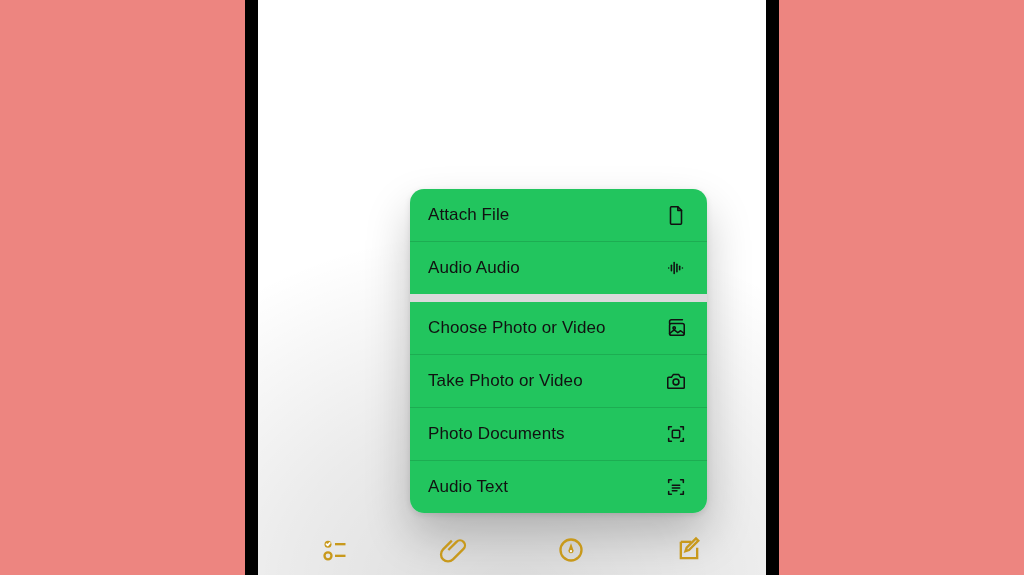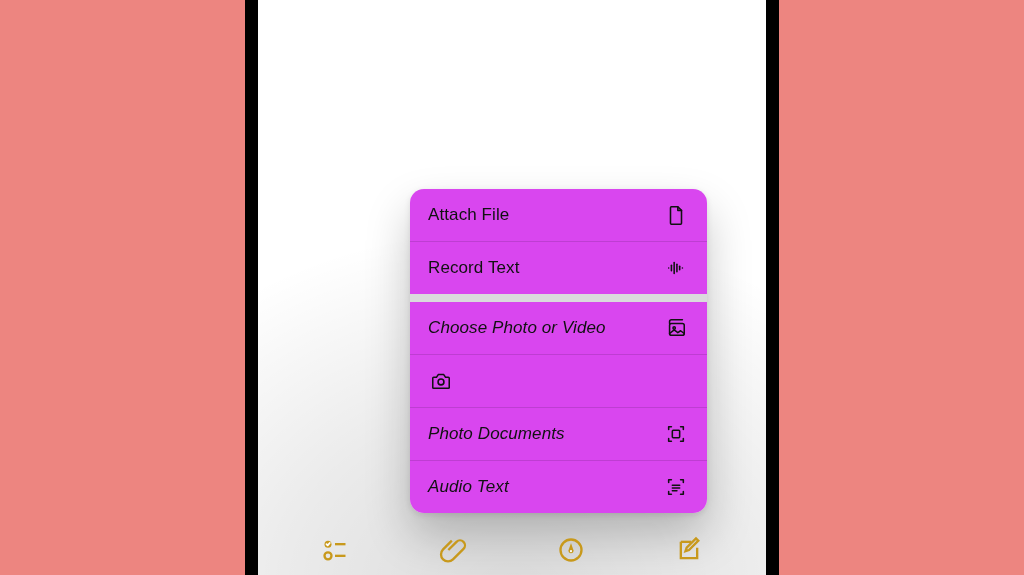--- a/index.html
+++ b/index.html
@@ -73,29 +73,28 @@
     left: 152px;
     width: 297px;
     bottom: 77px;
     border-radius: 14px;
     background: #f2f2f4;
     box-shadow: 0 22px 45px rgba(0,0,0,0.22), 0 2px 6px rgba(0,0,0,0.10);
     overflow: hidden;
   }
   .menu-group + .menu-group {
     border-top: 8px solid #dadadc;
-    font-style: italic;
   }
   .menu-item {
     display: flex;
     align-items: center;
     justify-content: space-between;
     height: 52px;
     padding: 0 18px;
-    background: #d946ef;
+    background: #22c55e;
     font-size: 17px;
     color: #111;
     letter-spacing: 0.1px;
   }
   .menu-item + .menu-item {
     border-top: 1px solid rgba(0,0,0,0.12);
   }
   .menu-item .label { flex: 1; }
   .menu-item .mi-icon {
     width: 26px; height: 26px;
@@ -117,21 +116,21 @@
           <div class="menu-item">
             <span class="label">Attach File</span>
             <span class="mi-icon">
               <svg viewBox="0 0 24 24">
                   <path d="M7 3h7l4 4v14a1 1 0 0 1-1 1H7a1 1 0 0 1-1-1V4a1 1 0 0 1 1-1z"></path>
                   <path d="M14 3v4h4"></path>
                 </svg>
             </span>
           </div>
           <div class="menu-item">
-            <span class="label">Record Text</span>
+            <span class="label">Audio Audio</span>
             <span class="mi-icon">
               <svg viewBox="0 0 24 24">
                   <path d="M4 12v0"></path>
                   <path d="M7 9v6"></path>
                   <path d="M10 6v12"></path>
                   <path d="M13 8v8"></path>
                   <path d="M16 10v4"></path>
                   <path d="M19 12v0"></path>
                 </svg>
             </span>
@@ -144,20 +143,21 @@
             <span class="mi-icon">
               <svg viewBox="0 0 24 24">
                   <rect x="5" y="7" width="16" height="13" rx="2"></rect>
                   <path d="M5 7V5a2 2 0 0 1 2-2h12"></path>
                   <circle cx="10" cy="12" r="1.3"></circle>
                   <path d="M5 18l5-4 4 3 3-2 4 3"></path>
                 </svg>
             </span>
           </div>
           <div class="menu-item">
+            <span class="label">Take Photo or Video</span>
             <span class="mi-icon">
               <svg viewBox="0 0 24 24">
                   <path d="M4 8h3l2-3h6l2 3h3a1 1 0 0 1 1 1v10a1 1 0 0 1-1 1H4a1 1 0 0 1-1-1V9a1 1 0 0 1 1-1z"></path>
                   <circle cx="12" cy="13" r="3.2"></circle>
                 </svg>
             </span>
           </div>
           <div class="menu-item">
             <span class="label">Photo Documents</span>
             <span class="mi-icon">

